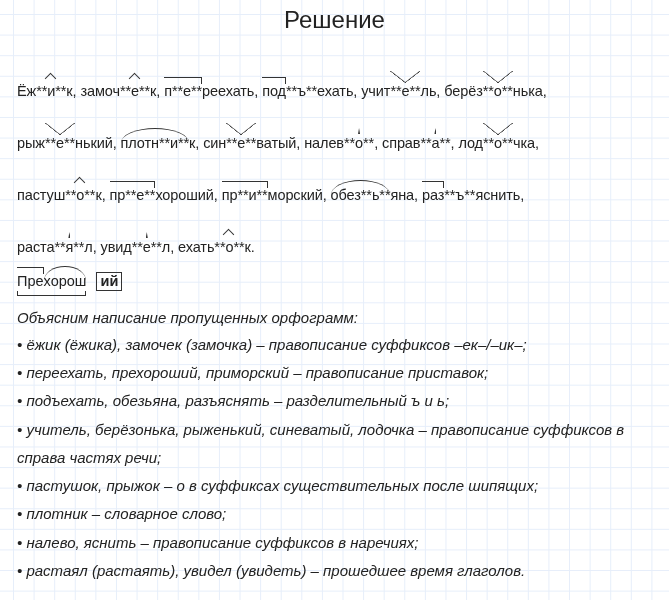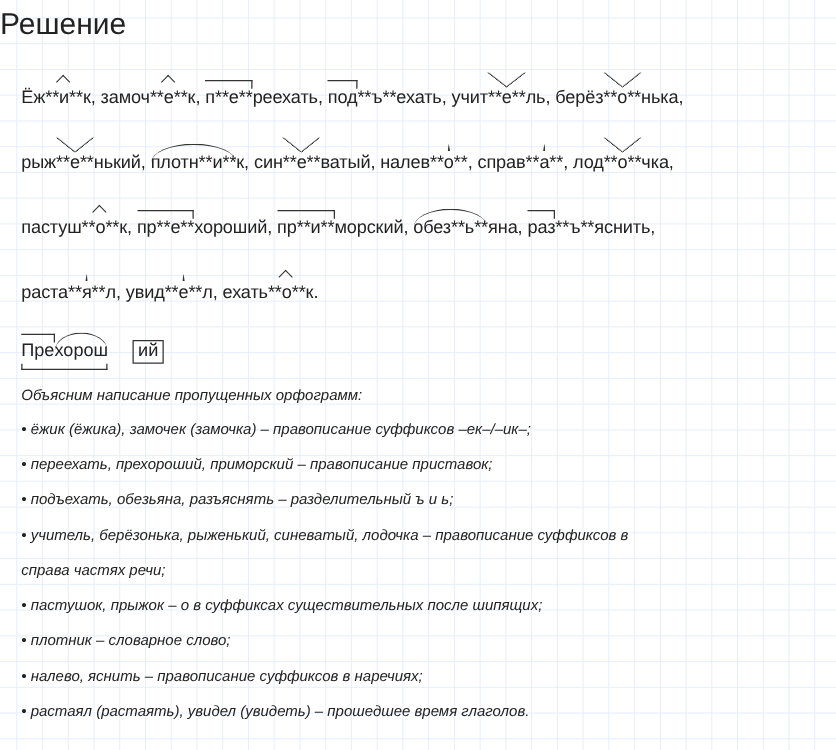--- a/index.html
+++ b/index.html
@@ -10,24 +10,24 @@
       linear-gradient(to right, #e6eefa 1px, transparent 1px),
       linear-gradient(to bottom, #e6eefa 1px, transparent 1px);
     background-size: 20.6px 20.6px;
     background-position: 13px 14px;
     font-family: "Liberation Sans", sans-serif;
     color: #222;
     position: relative;
   }
   .title {
     position: absolute; left: 0; right: 0; top: 6px;
-    font-size: 24px; color: #222;
+    text-align: center; font-size: 24px; color: #222;
   }
   .line {
-    position: absolute; left: 17px; font-size: 14.5px; white-space: nowrap; letter-spacing: -0.1px;
+    position: absolute; left: 17px; font-size: 14.5px; white-space: nowrap; letter-spacing: -0.1px; margin-top: 13px;
   }
   .mark { position: relative; display: inline-block; }
   .hat::before {
     content: ""; position: absolute; left: 50%; top: -9px;
     width: 8px; height: 8px; margin-left: -5px;
     border-left: 1.3px solid #333; border-top: 1.3px solid #333;
     transform: rotate(45deg) scale(0.9, 0.9);
   }
   .hatw::before {
     content: ""; position: absolute; left: 0; right: 0; top: -12px; height: 12px;
@@ -45,28 +45,28 @@
   .stress::before {
     content: ""; position: absolute; left: 50%; top: -7px;
     width: 2px; height: 6px; margin-left: -1px; background: #333;
     clip-path: polygon(50% 0, 100% 100%, 0 100%);
   }
   .morph {
     position: absolute; left: 17px; top: 272px; font-size: 14.5px;
   }
   .morph .root { position: relative; display: inline-block; text-align: right; }
   .morph .ending {
-    display: inline-block; border: 1.4px solid #333; padding: 0 3px; margin-left: 20px; line-height: 17px;
+    display: inline-block; border: 1.4px solid #333; padding: 0 3px; margin-left: 10px; line-height: 17px; font-weight: bold;
   }
   .morph .base::after {
     content: ""; position: absolute; left: 0; right: 0; bottom: -7px; height: 4px;
     border-bottom: 1.3px solid #333; border-left: 1.3px solid #333; border-right: 1.3px solid #333;
   }
   .it {
-    position: absolute; left: 17px; font-size: 12px; font-style: italic; white-space: nowrap;
+    position: absolute; left: 17px; font-size: 15px; font-style: italic; white-space: nowrap;
   }
 </style>
 </head>
 <body>
 
 <div class="title">Решение</div>
 
 <div class="line" style="top:70px">
   <span>Ёж</span><span class="mark hat">**и**</span><span>к, </span><span>замоч</span><span class="mark hat">**е**</span><span>к, </span><span class="mark prefix"><span>п</span><span>**е**</span></span><span>реехать, </span><span class="mark prefix"><span>под</span></span><span>**ъ**</span><span>ехать, </span><span>учит</span><span class="mark hatw">**е**</span><span>ль, </span><span>берёз</span><span class="mark hatw">**о**</span><span>нька,</span>
 </div>

